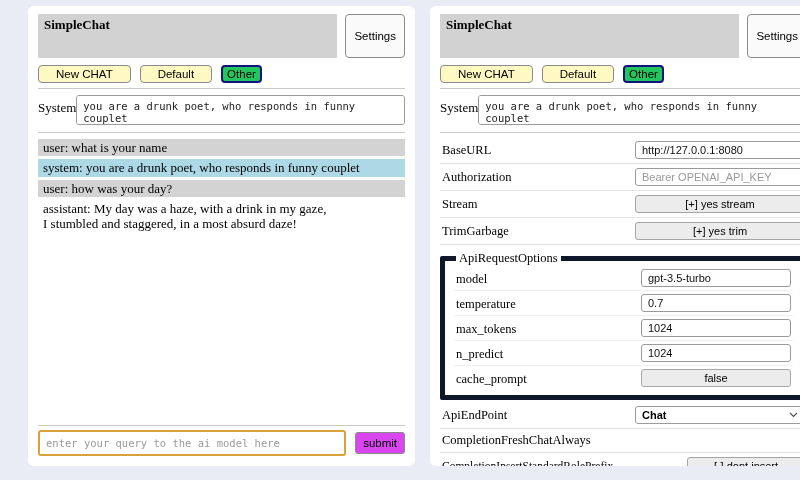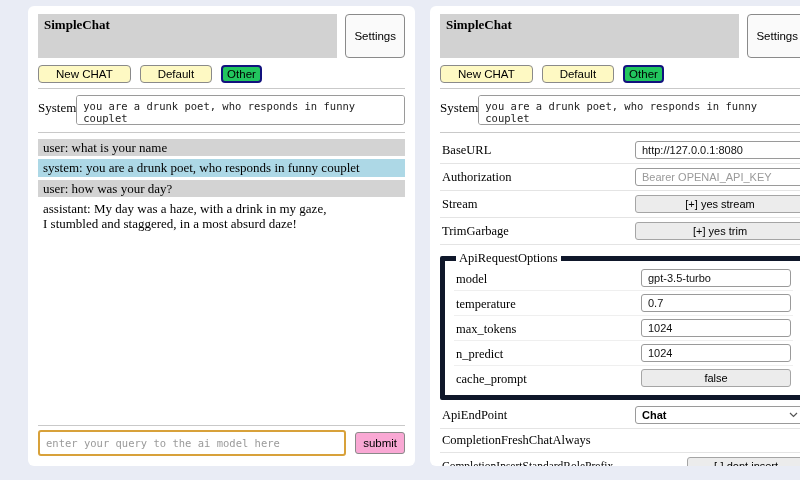--- a/index.html
+++ b/index.html
@@ -55,21 +55,21 @@
   .frow:last-child { border-bottom:none; }
   .frow label { flex:1; font-size:12.5px; }
   .fs-widget { width:150px; flex-shrink:0; margin-left:auto; }
 
   .bottom { margin-top:auto; }
   .query-row { display:flex; gap:9px; align-items:center; padding-bottom:2px; }
   .query-input { flex:1; font-family:"DejaVu Sans Mono", monospace; font-size:10.5px;
                  padding:5px 6px; border-radius:3px; color:#555; }
   .query-input.focused { border:2px solid #d8a13a; }
   .submit-btn { font-family:"Liberation Sans", sans-serif; font-size:11.5px; padding:4px 7px;
-                background:#f9a8d4; border:1px solid #8a8a8a; border-radius:3px; cursor:pointer; }
+                background:#d946ef; border:1px solid #8a8a8a; border-radius:3px; cursor:pointer; }
   .chev { display:flex; align-items:center; }
 </style>
 </head>
 <body>
 
 <div class="panel left">
   <div class="header">
     <div class="title">SimpleChat</div>
     <button class="settings-btn">Settings</button>
   </div>

